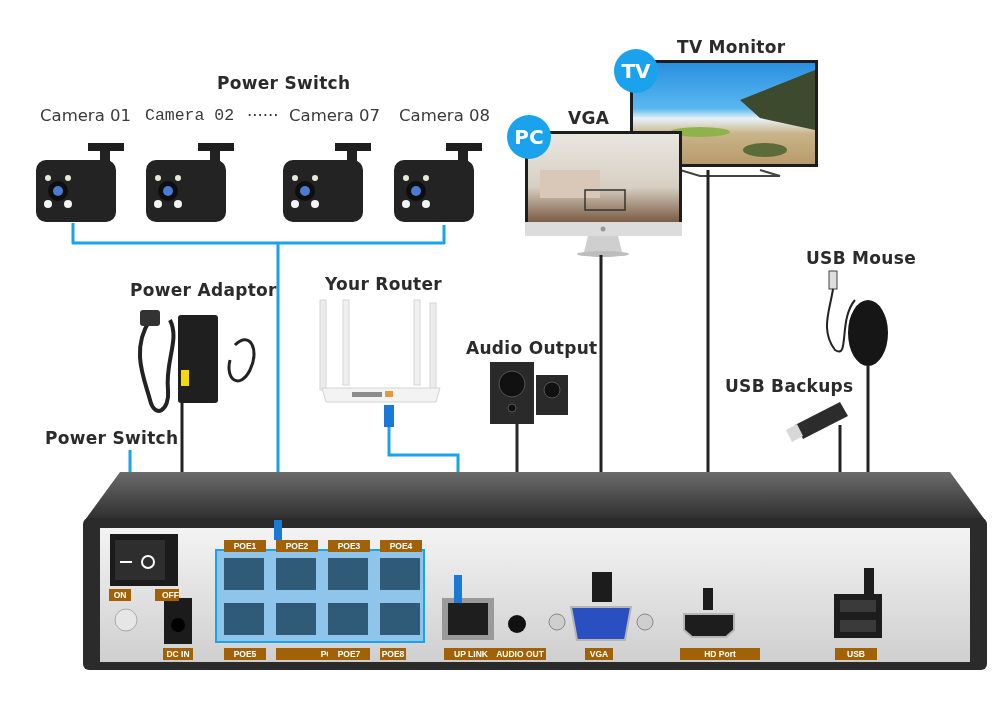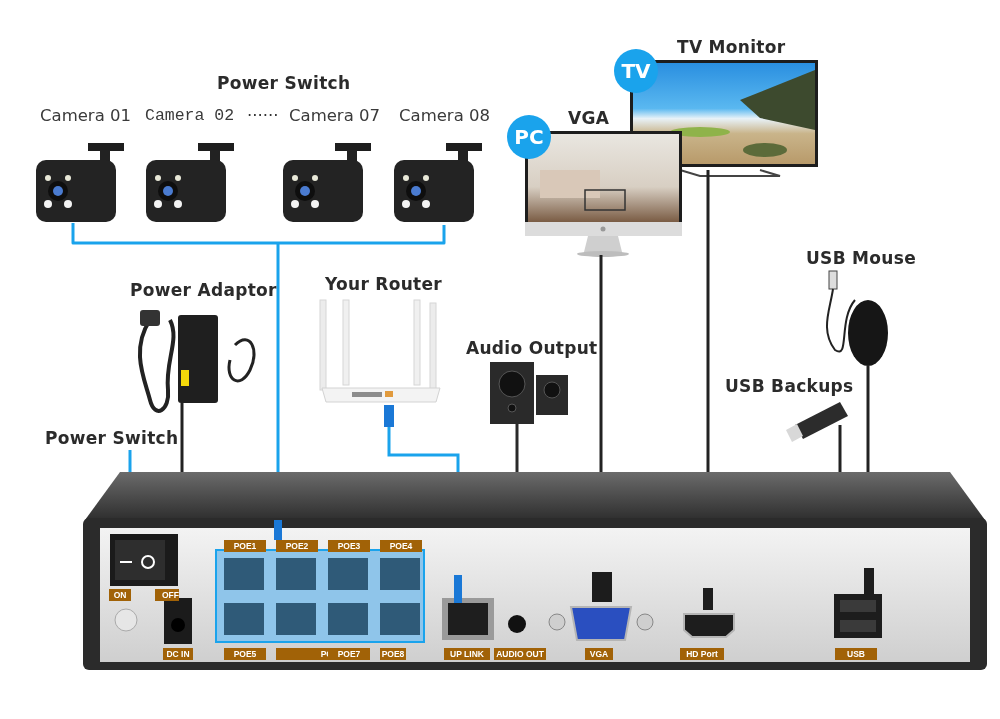--- a/index.html
+++ b/index.html
@@ -223,17 +223,17 @@
 
 <div class="port-lbl" style="left:224px;top:540px;width:42px;">POE1</div>
 <div class="port-lbl" style="left:276px;top:540px;width:42px;">POE2</div>
 <div class="port-lbl" style="left:328px;top:540px;width:42px;">POE3</div>
 <div class="port-lbl" style="left:380px;top:540px;width:42px;">POE4</div>
 <div class="port-lbl" style="left:224px;top:648px;width:42px;">POE5</div>
 <div class="port-lbl" style="left:276px;top:648px;width:56px;padding-left:28px;">POE6</div>
 <div class="port-lbl" style="left:328px;top:648px;width:42px;">POE7</div>
 <div class="port-lbl" style="left:380px;top:648px;width:26px;">POE8</div>
 
-<div class="port-lbl" style="left:444px;top:648px;width:46px;">UP LINK</div>
+<div class="port-lbl" style="left:444px;top:648px;width:54px;">UP LINK</div>
 <div class="port-lbl" style="left:494px;top:648px;width:52px;">AUDIO OUT</div>
 <div class="port-lbl" style="left:585px;top:648px;width:28px;">VGA</div>
-<div class="port-lbl" style="left:680px;top:648px;width:44px;">HD Port</div>
+<div class="port-lbl" style="left:680px;top:648px;width:80px;">HD Port</div>
 <div class="port-lbl" style="left:835px;top:648px;width:42px;">USB</div>
 
 </body></html>

